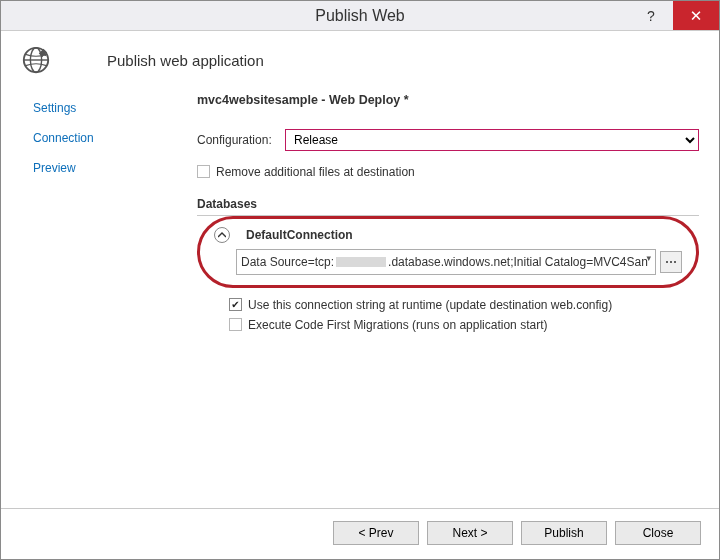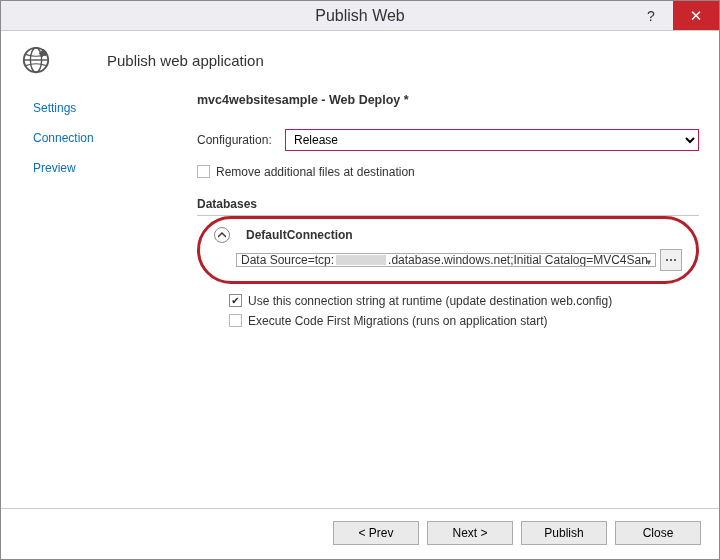--- a/index.html
+++ b/index.html
@@ -25,21 +25,21 @@
   .page-title { font-weight: bold; font-size: 12.5px; margin-bottom: 22px; }
   .row { display: flex; align-items: center; margin-bottom: 14px; }
   .row-label { width: 88px; }
   select.combo { flex: 1; height: 22px; border: 1px solid #be185d; font-size: 12px; padding-left: 4px; background: #fff; }
   .checkbox-line { display: flex; align-items: flex-start; gap: 6px; margin-bottom: 18px; }
   .section-header { font-weight: bold; border-bottom: 1px solid #c8c8c8; padding-bottom: 4px; margin-bottom: 0; }
   .highlight-wrap { border: 3px solid #b4202a; border-radius: 40px; padding: 8px 14px 10px 14px; margin-bottom: 10px; }
   .dc-head { display: flex; align-items: center; gap: 16px; font-weight: bold; font-size: 12px; margin-bottom: 6px; }
   .expand-btn { width: 16px; height: 16px; border: 1px solid #888; border-radius: 50%; display: flex; align-items: center; justify-content: center; font-size: 10px; background: #fff; }
   .conn-row { display: flex; align-items: center; gap: 4px; padding-left: 22px; }
-  .conn-combo { flex: 1; height: 14px; border: 1px solid #adadad; font-size: 12px; display: flex; align-items: center; position: relative; overflow: hidden; background: #fff; }
+  .conn-combo { flex: 1; height: 26px; border: 1px solid #adadad; font-size: 12px; display: flex; align-items: center; position: relative; overflow: hidden; background: #fff; }
   .conn-text { padding-left: 4px; white-space: nowrap; display: flex; align-items: center; }
   .redact { display: inline-block; width: 50px; height: 10px; background: #d9d9d9; margin: 0 2px; }
   .dd-arrow { position: absolute; right: 4px; top: 3px; font-size: 9px; color: #555; }
   .ellipsis-btn { width: 22px; height: 22px; border: 1px solid #adadad; background: #f0f0f0; display: flex; align-items: center; justify-content: center; font-size: 10px; letter-spacing: -1px; }
   .sub-checks { padding-left: 32px; }
   .sub-checks .checkbox-line { margin-bottom: 6px; }
   .checked-box { width: 13px; height: 13px; display: inline-flex; align-items: center; justify-content: center; border: 1px solid #888; font-size: 10px; color: #222; }
   .unchecked-box { width: 13px; height: 13px; display: inline-block; border: 1px solid #b8b8b8; }
   .footer { border-top: 1px solid #c8c8c8; padding: 12px 18px 14px 18px; display: flex; justify-content: flex-end; gap: 8px; }
   .footer button { width: 86px; height: 24px; border: 1px solid #acacac; background: #eaeaea; font-size: 12px; }

